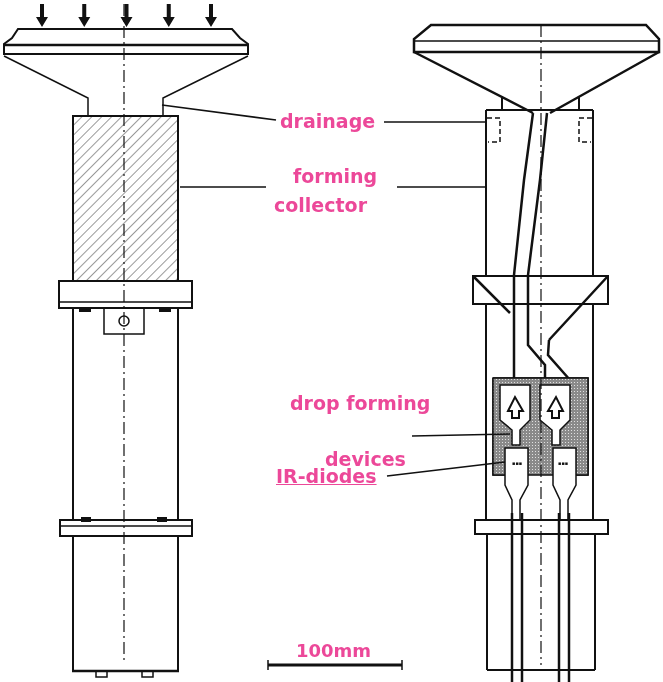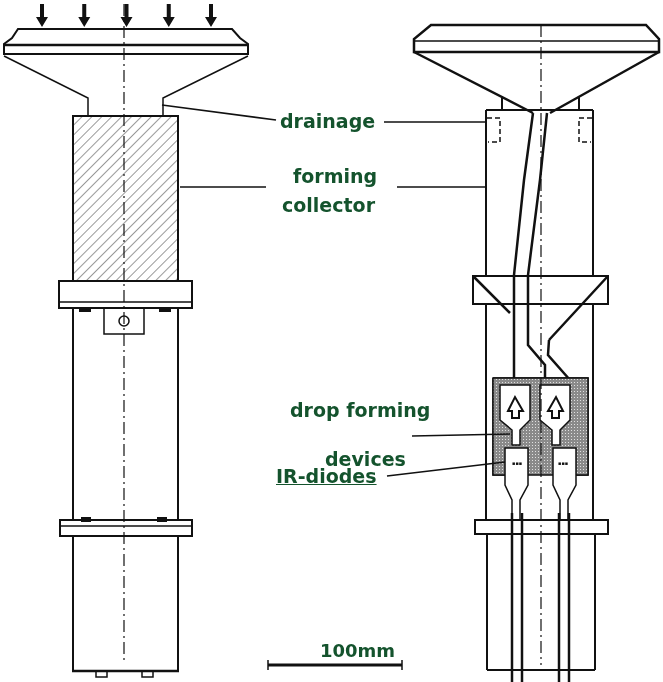--- a/index.html
+++ b/index.html
@@ -1,25 +1,25 @@
 <!DOCTYPE html>
 <html><head>
 <meta charset="utf-8">
 <style>
   html, body { margin: 0; padding: 0; background: #ffffff; }
   body { width: 663px; height: 682px; position: relative; overflow: hidden; }
   #diagram { position: absolute; left: 0; top: 0; width: 663px; height: 682px; }
-  .lbl { position: absolute; font-family: "DejaVu Sans", sans-serif; font-weight: bold; font-size: 19px; color: #14532d; line-height: 22px; white-space: nowrap; text-align: right; }
+  .lbl { position: absolute; font-family: "DejaVu Sans", sans-serif; font-weight: bold; font-size: 19px; color: #ec4899; line-height: 22px; white-space: nowrap; text-align: right; }
   #lbl-drainage { left: 280px; top: 110px; }
   #lbl-lateral { left: 293px; top: 165px; }
-  #lbl-collector { left: 282px; top: 194px; }
-  #lbl-drop { left: 290px; top: 392px; margin-top: 7px; }
+  #lbl-collector { left: 274px; top: 194px; }
+  #lbl-drop { left: 290px; top: 392px; }
   #lbl-devices { left: 325px; top: 448px; }
   #lbl-ir { left: 276px; top: 465px; text-decoration: underline; }
-  #lbl-scale { left: 296px; top: 640px; font-size: 18px; margin-left: 24px; }
+  #lbl-scale { left: 296px; top: 640px; font-size: 18px; }
 </style>
 </head>
 <body>
 
 <svg id="diagram" viewBox="0 0 663 682" xmlns="http://www.w3.org/2000/svg">
   <defs>
     <pattern id="hatch" patternUnits="userSpaceOnUse" width="7" height="7" patternTransform="rotate(45)">
       <line x1="0" y1="0" x2="0" y2="7" stroke="#333" stroke-width="1"></line>
     </pattern>
     <pattern id="dots" patternUnits="userSpaceOnUse" width="3" height="3">

